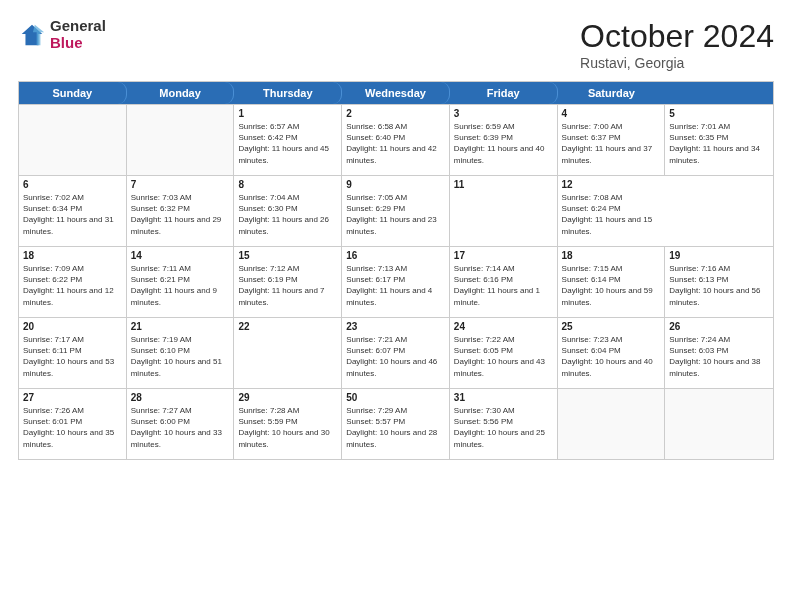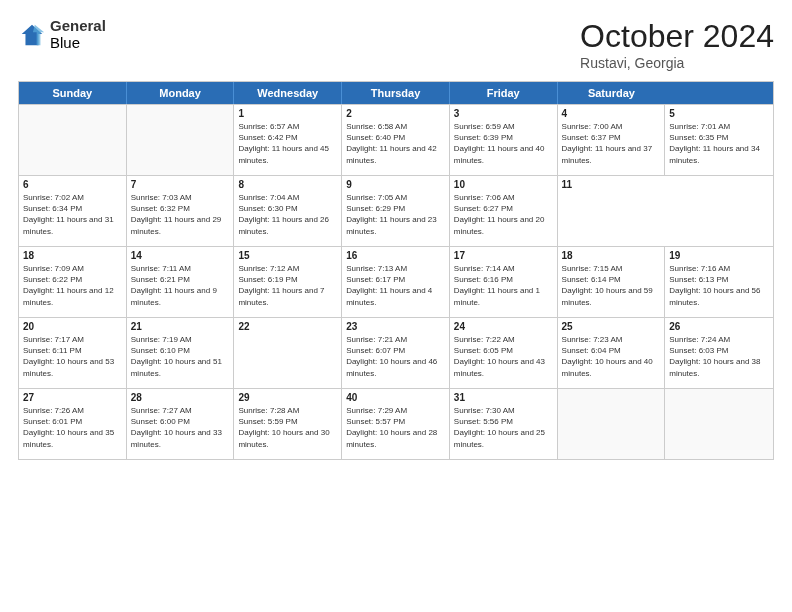--- a/index.html
+++ b/index.html
@@ -33,22 +33,22 @@
       flex-direction: column;
       line-height: 1.1;
     }
     .logo-general {
       font-size: 15px;
       font-weight: bold;
       color: #333;
     }
     .logo-blue {
       font-size: 15px;
-      font-weight: normal;
-      color: #000000;
+      font-weight: bold;
+      color: #be185d;
     }
     .logo-icon {
       width: 28px;
       height: 28px;
     }
     .title-block {
       text-align: left;
     }
     .month-title {
       font-size: 32px;
@@ -70,20 +70,21 @@
       grid-template-columns: repeat(7, 1fr);
       background: #2a6db5;
     }
     .cal-header-cell {
       color: #fff;
       font-size: 11px;
       font-weight: bold;
       padding: 5px 4px;
       text-align: center;
       border-right: 1px solid #4a8fd5;
+      border-radius: 9px;
     }
     .cal-header-cell:last-child { border-right: none; }
     .cal-body {
       flex: 1;
       display: flex;
       flex-direction: column;
     }
     .cal-row {
       display: grid;
       grid-template-columns: repeat(7, 1fr);
@@ -132,22 +133,22 @@
     <div class="title-block">
       <div class="month-title">October 2024</div>
       <div class="location">Rustavi, Georgia</div>
     </div>
   </div>
 
   <div class="calendar">
     <div class="cal-header">
       <div class="cal-header-cell">Sunday</div>
       <div class="cal-header-cell">Monday</div>
+      <div class="cal-header-cell">Thursday</div>
       <div class="cal-header-cell">Wednesday</div>
-      <div class="cal-header-cell">Thursday</div>
       <div class="cal-header-cell">Friday</div>
       <div class="cal-header-cell">Saturday</div>
     </div>
     <div class="cal-body" id="cal-body">
     <div class="cal-row">
           <div class="cal-cell empty"></div>
           <div class="cal-cell empty"></div>
           <div class="cal-cell">
             <span class="cell-day">1</span>
             <div class="cell-info">Sunrise: 6:57 AM<br>Sunset: 6:42 PM<br>Daylight: 11 hours and 45 minutes.</div>
@@ -180,25 +181,25 @@
           </div>
           <div class="cal-cell">
             <span class="cell-day">8</span>
             <div class="cell-info">Sunrise: 7:04 AM<br>Sunset: 6:30 PM<br>Daylight: 11 hours and 26 minutes.</div>
           </div>
           <div class="cal-cell">
             <span class="cell-day">9</span>
             <div class="cell-info">Sunrise: 7:05 AM<br>Sunset: 6:29 PM<br>Daylight: 11 hours and 23 minutes.</div>
           </div>
           <div class="cal-cell">
-            <span class="cell-day">10</span>
-            <div class="cell-info">Sunrise: 7:06 AM<br>Sunset: 6:27 PM<br>Daylight: 11 hours and 20 minutes.</div>
-          </div>
-          <div class="cal-cell">
             <span class="cell-day">11</span>
+          </div>
+          <div class="cal-cell">
+            <span class="cell-day">12</span>
+            <div class="cell-info">Sunrise: 7:08 AM<br>Sunset: 6:24 PM<br>Daylight: 11 hours and 15 minutes.</div>
           </div>
         </div>
         <div class="cal-row">
           <div class="cal-cell">
             <span class="cell-day">18</span>
             <div class="cell-info">Sunrise: 7:09 AM<br>Sunset: 6:22 PM<br>Daylight: 11 hours and 12 minutes.</div>
           </div>
           <div class="cal-cell">
             <span class="cell-day">14</span>
             <div class="cell-info">Sunrise: 7:11 AM<br>Sunset: 6:21 PM<br>Daylight: 11 hours and 9 minutes.</div>
@@ -260,21 +261,21 @@
           </div>
           <div class="cal-cell">
             <span class="cell-day">28</span>
             <div class="cell-info">Sunrise: 7:27 AM<br>Sunset: 6:00 PM<br>Daylight: 10 hours and 33 minutes.</div>
           </div>
           <div class="cal-cell">
             <span class="cell-day">29</span>
             <div class="cell-info">Sunrise: 7:28 AM<br>Sunset: 5:59 PM<br>Daylight: 10 hours and 30 minutes.</div>
           </div>
           <div class="cal-cell">
-            <span class="cell-day">40</span>
+            <span class="cell-day">50</span>
             <div class="cell-info">Sunrise: 7:29 AM<br>Sunset: 5:57 PM<br>Daylight: 10 hours and 28 minutes.</div>
           </div>
           <div class="cal-cell">
             <span class="cell-day">31</span>
             <div class="cell-info">Sunrise: 7:30 AM<br>Sunset: 5:56 PM<br>Daylight: 10 hours and 25 minutes.</div>
           </div>
           <div class="cal-cell empty"></div>
           <div class="cal-cell empty"></div>
         </div>
       </div>

